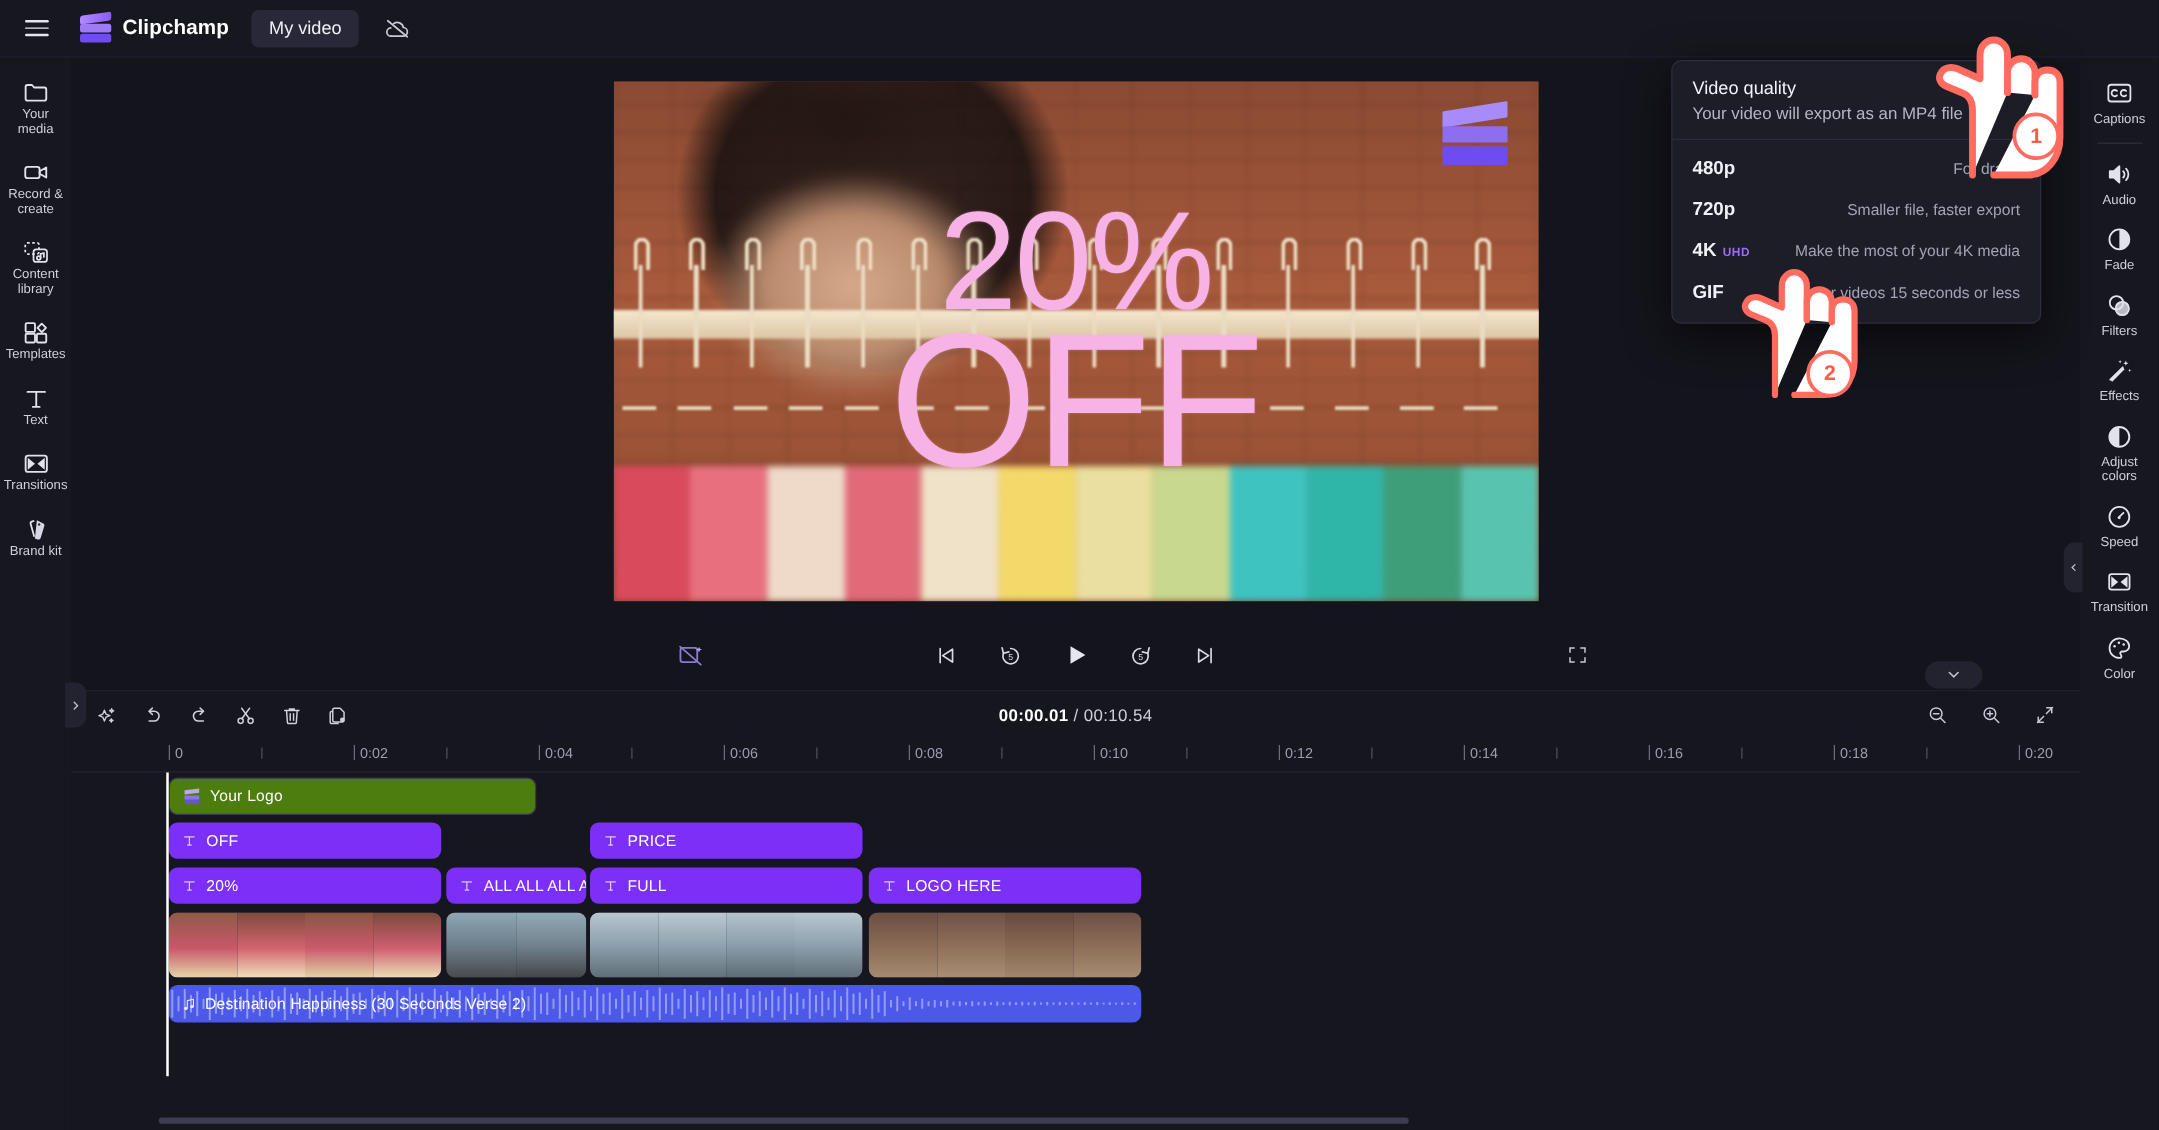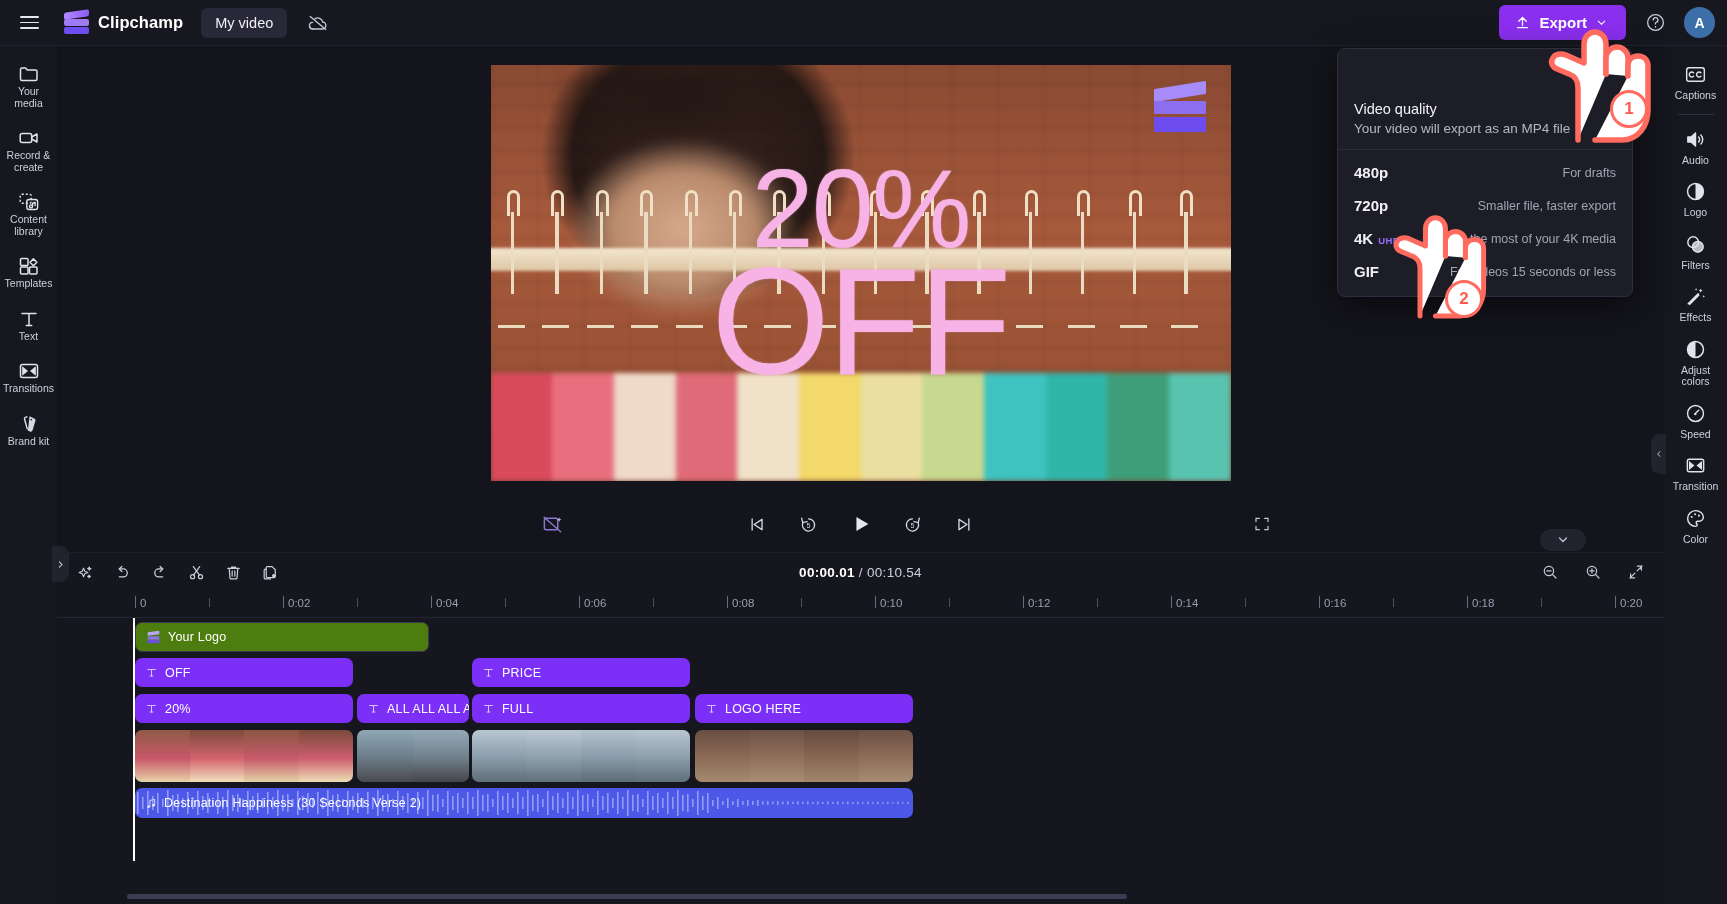--- a/index.html
+++ b/index.html
@@ -184,21 +184,21 @@
     background:#23232f; display:flex;align-items:center;justify-content:center; cursor:pointer; z-index:4;
   }
 
   
   .dropdown {
     position:absolute; top:48px; left:1337px; width:296px;
     background:#1d1d27; border:1px solid #2e2e3e; border-radius:8px;
     box-shadow: 0 10px 34px rgba(0,0,0,.6); z-index:80; overflow:hidden;
   }
   .dd-head { padding: 14px 16px 13px; border-bottom:1px solid #2b2b3a;}
-  .dd-title { font-size:14.5px; color:#f2f2f8; margin-bottom:4px;margin-top:38px;}
+  .dd-title { font-size:14.5px; color:#f2f2f8; margin-bottom:4px;}
   .dd-sub { font-size:13.5px; color:#b5b5c6; white-space:nowrap;}
   .dd-list { padding: 6px 0 8px;}
   .dd-item {
     display:flex; align-items:center; padding: 7px 16px 7px 16px; cursor:pointer; min-height:33px;
   }
   .dd-item.active { background:#272733; }
   .dd-left { display:flex; align-items:baseline; gap:5px;}
   .dd-res { font-size:15px; color:#f0f0f6;font-weight:bold;}
   .dd-badge { font-size:9.5px; font-weight:700; color:#9b6cff; letter-spacing:.4px;}
   .dd-desc { margin-left:auto; font-size:12.5px; color:#a3a3b6; white-space:nowrap;}
@@ -241,43 +241,20 @@
     </div>
     <div class="proj-name">My video</div>
     <div class="cloud-off">
       <svg width="22" height="22" viewBox="0 0 24 24" fill="none" stroke="#c8c8d8" stroke-width="1.5" stroke-linecap="round">
         <path d="M6.5 18.5h10a3.8 3.8 0 0 0 .6-7.6 5.3 5.3 0 0 0-8.4-3.4"></path>
         <path d="M6.5 18.5a3.6 3.6 0 0 1-.4-7.2"></path>
         <line x1="3.5" y1="5" x2="20.5" y2="19"></line>
       </svg>
     </div>
 
-    <div class="top-right">
-      <button class="export-btn">
-        <span>
-          <svg width="15" height="15" viewBox="0 0 24 24" fill="none" stroke="#fff" stroke-width="2" stroke-linecap="round">
-            <path d="M12 4v13M6 10l6-6 6 6M4 20h16"></path>
-          </svg>
-        </span>
-        <span>Export</span>
-        <span>
-          <svg width="11" height="11" viewBox="0 0 24 24" fill="none" stroke="#fff" stroke-width="2.4" stroke-linecap="round">
-            <path d="M5 9l7 7 7-7"></path>
-          </svg>
-        </span>
-      </button>
-      <div class="help-btn">
-        <svg width="21" height="21" viewBox="0 0 24 24" fill="none" stroke="#c8c8d8" stroke-width="1.5">
-          <circle cx="12" cy="12" r="9"></circle>
-          <path d="M9.4 9.2a2.7 2.7 0 1 1 3.4 2.6c-.6.2-.9.7-.9 1.3v.5" stroke-linecap="round"></path>
-          <circle cx="12" cy="17" r=".9" fill="#c8c8d8" stroke="none"></circle>
-        </svg>
-      </div>
-      <div class="avatar">A</div>
-    </div>
   </div>
 
   <div class="body">
 
     <div class="leftrail">
       <div class="rail-item">
         <span>
           <svg width="24" height="24" viewBox="0 0 24 24" fill="none" stroke="#e2e2ec" stroke-width="1.5" stroke-linejoin="round">
             <path d="M3.5 7.5a1.5 1.5 0 0 1 1.5-1.5h3.6l1.7 2h8.2a1.5 1.5 0 0 1 1.5 1.5v7.5a1.5 1.5 0 0 1-1.5 1.5H5a1.5 1.5 0 0 1-1.5-1.5z"></path>
           </svg>
@@ -982,21 +959,21 @@
         <span class="rr-label">Audio</span>
       </div>
 
       <div class="rr-item">
         <span>
           <svg width="23" height="23" viewBox="0 0 24 24">
             <circle cx="12" cy="12" r="8.3" fill="none" stroke="#e2e2ec" stroke-width="1.5"></circle>
             <path d="M12 3.7a8.3 8.3 0 0 1 0 16.6z" fill="#e2e2ec"></path>
           </svg>
         </span>
-        <span class="rr-label">Logo</span>
+        <span class="rr-label">Fade</span>
       </div>
 
       <div class="rr-item">
         <span>
           <svg width="23" height="23" viewBox="0 0 24 24" fill="none" stroke="#e2e2ec" stroke-width="1.5">
             <circle cx="9.6" cy="9.6" r="5.6"></circle>
             <circle cx="14.4" cy="14.4" r="5.6" fill="#e2e2ec" fill-opacity=".8"></circle>
           </svg>
         </span>
         <span class="rr-label">Filters</span>

